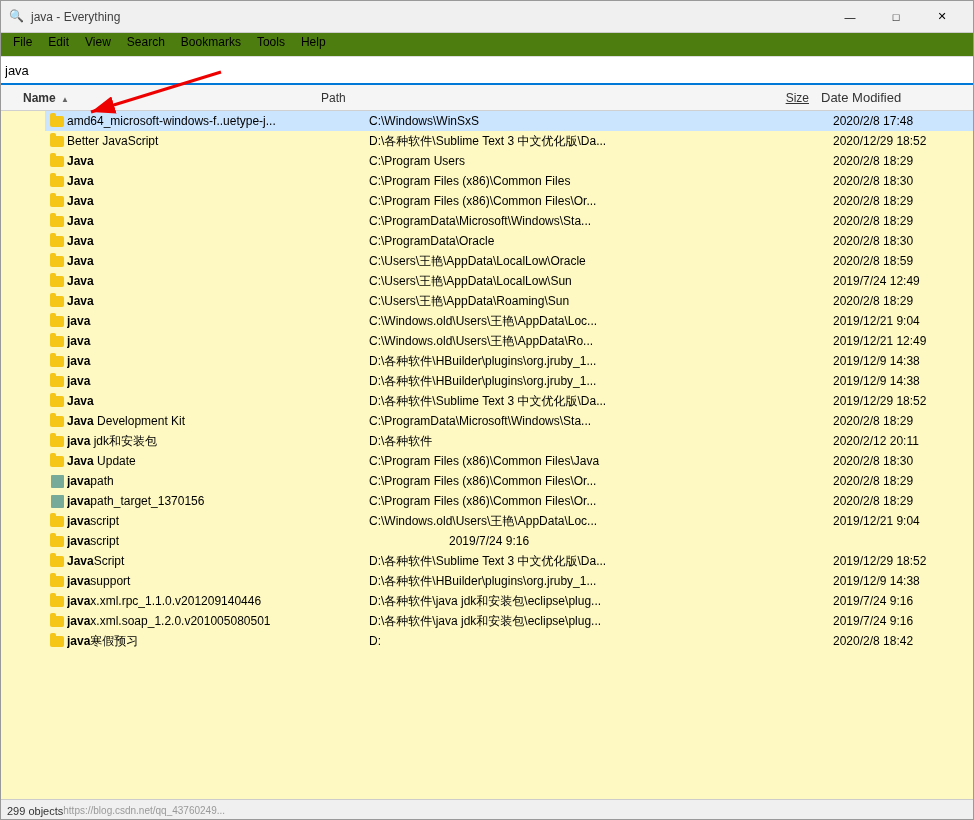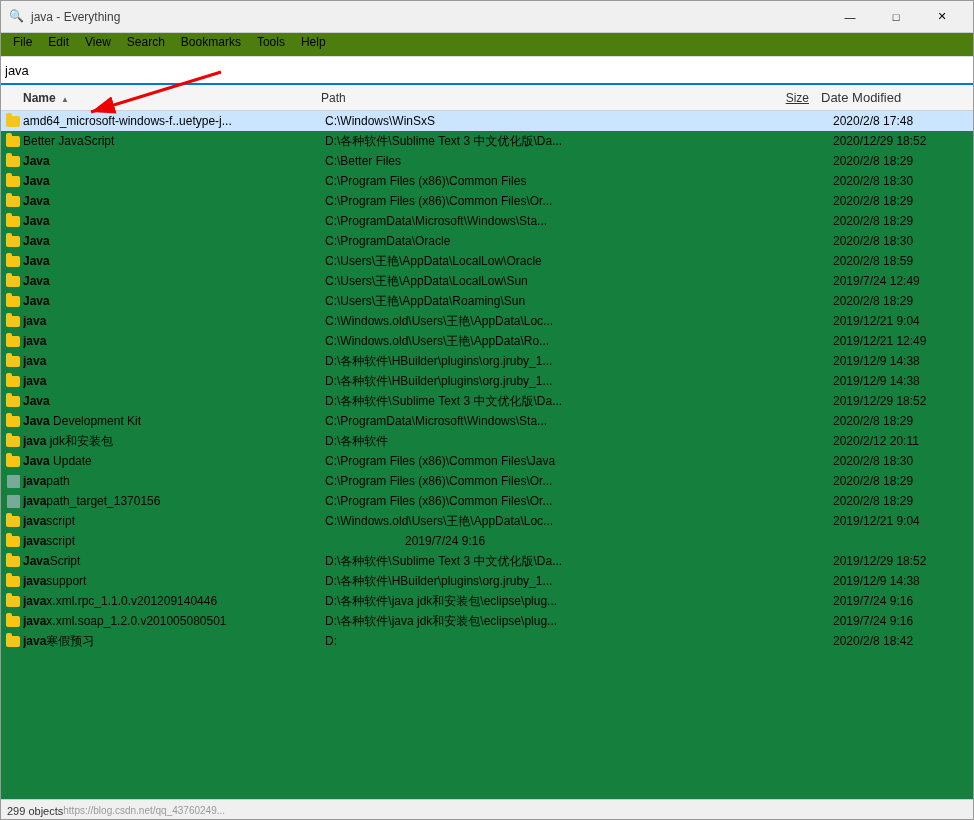--- a/index.html
+++ b/index.html
@@ -116,21 +116,22 @@
       font-weight: 500;
       color: #333;
       cursor: pointer;
     }
 
     
     .file-list-container {
       height: calc(820px - 32px - 24px - 28px - 26px - 22px);
       overflow-y: scroll;
       overflow-x: hidden;
-      background: #15803d;
+      background: #fef9c3;
+      padding-left: 44px;
     }
     .file-list-container::-webkit-scrollbar { width: 12px; }
     .file-list-container::-webkit-scrollbar-track { background: #f0f0f0; }
     .file-list-container::-webkit-scrollbar-thumb { background: #c0c0c0; border: 1px solid #aaa; }
 
     .file-row {
       height: 20px;
       display: flex;
       align-items: center;
       border-bottom: none;
@@ -301,21 +302,21 @@
         <div class="file-name-cell">Better JavaScript</div>
         <div class="file-path-cell">D:\各种软件\Sublime Text 3 中文优化版\Da...</div>
         <div class="file-size-cell"></div>
         <div class="file-date-cell">2020/12/29 18:52</div>
       </div>
       <div class="file-row">
         <div class="file-icon">
           <div class="folder-icon"></div>
         </div>
         <div class="file-name-cell"><span style="font-weight: bold;">Java</span><span></span></div>
-        <div class="file-path-cell">C:\Better Files</div>
+        <div class="file-path-cell">C:\Program Users</div>
         <div class="file-size-cell"></div>
         <div class="file-date-cell">2020/2/8 18:29</div>
       </div>
       <div class="file-row">
         <div class="file-icon">
           <div class="folder-icon"></div>
         </div>
         <div class="file-name-cell"><span style="font-weight: bold;">Java</span><span></span></div>
         <div class="file-path-cell">C:\Program Files (x86)\Common Files</div>
         <div class="file-size-cell"></div>

